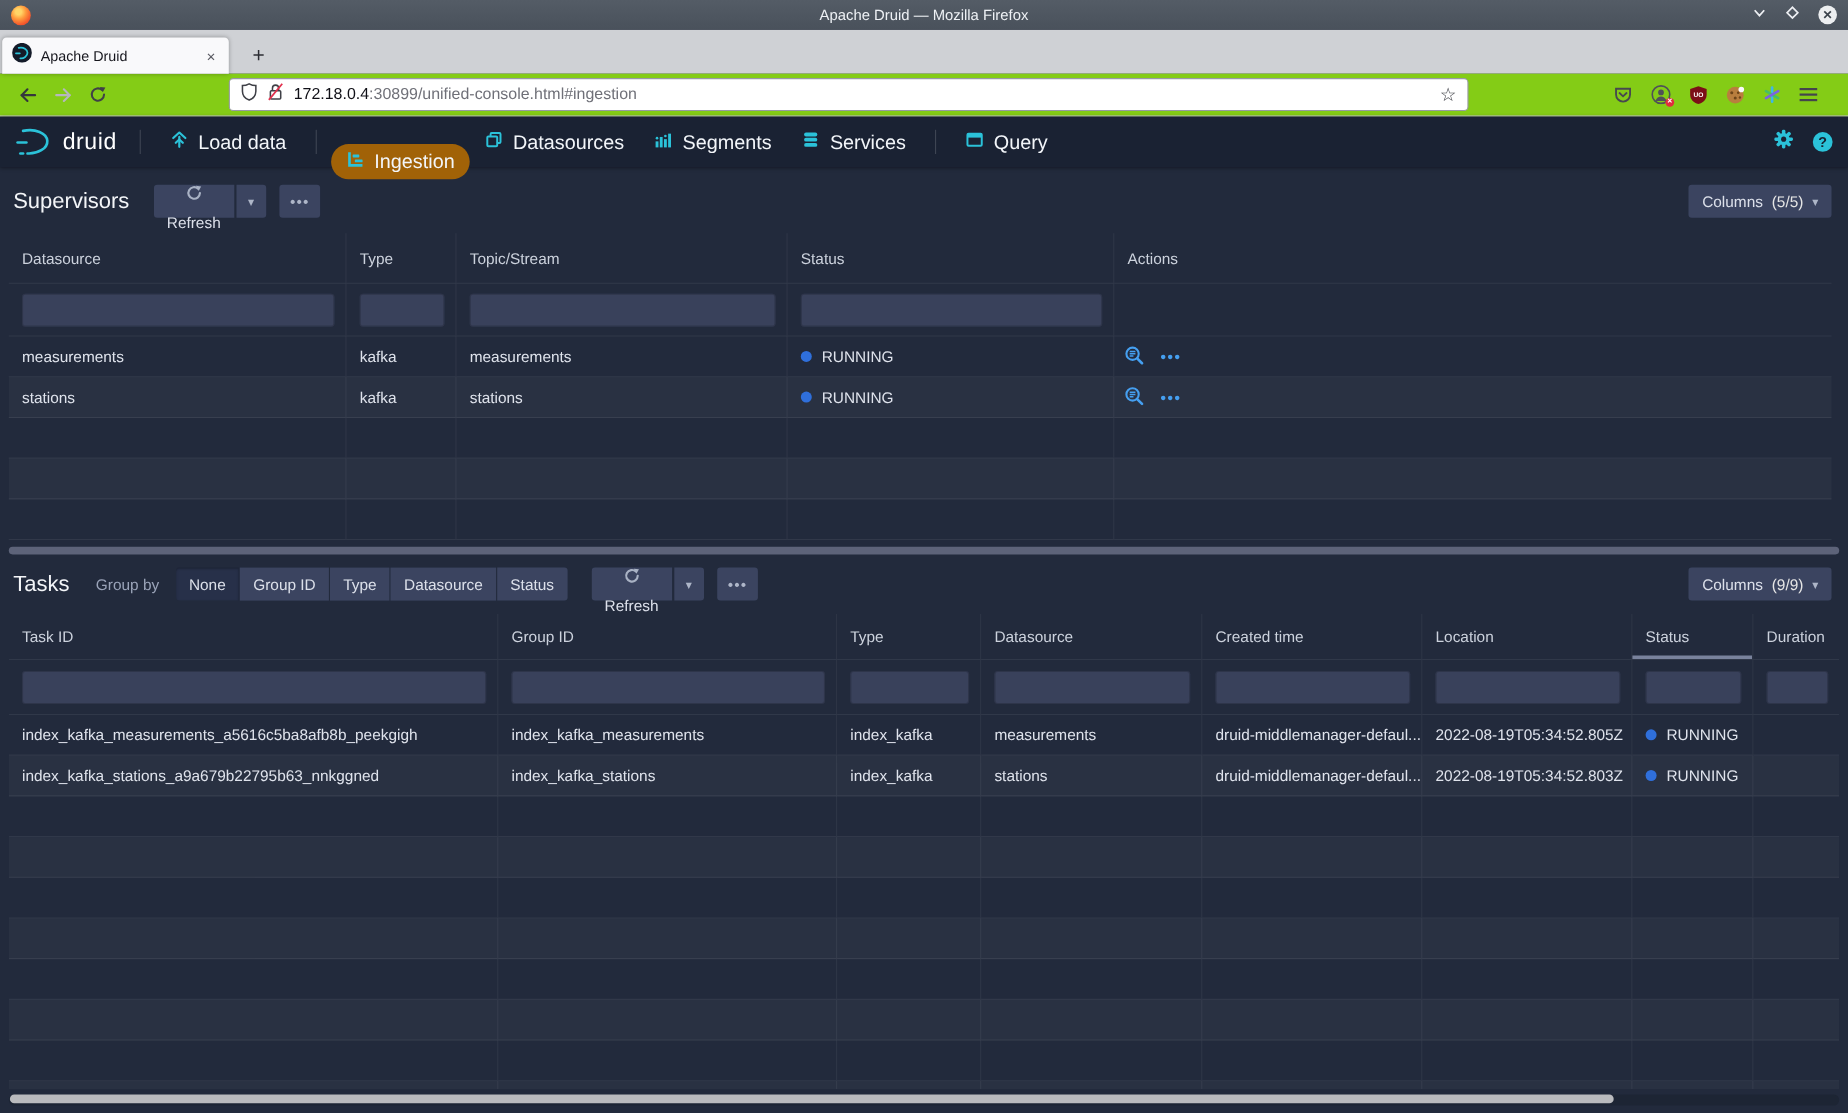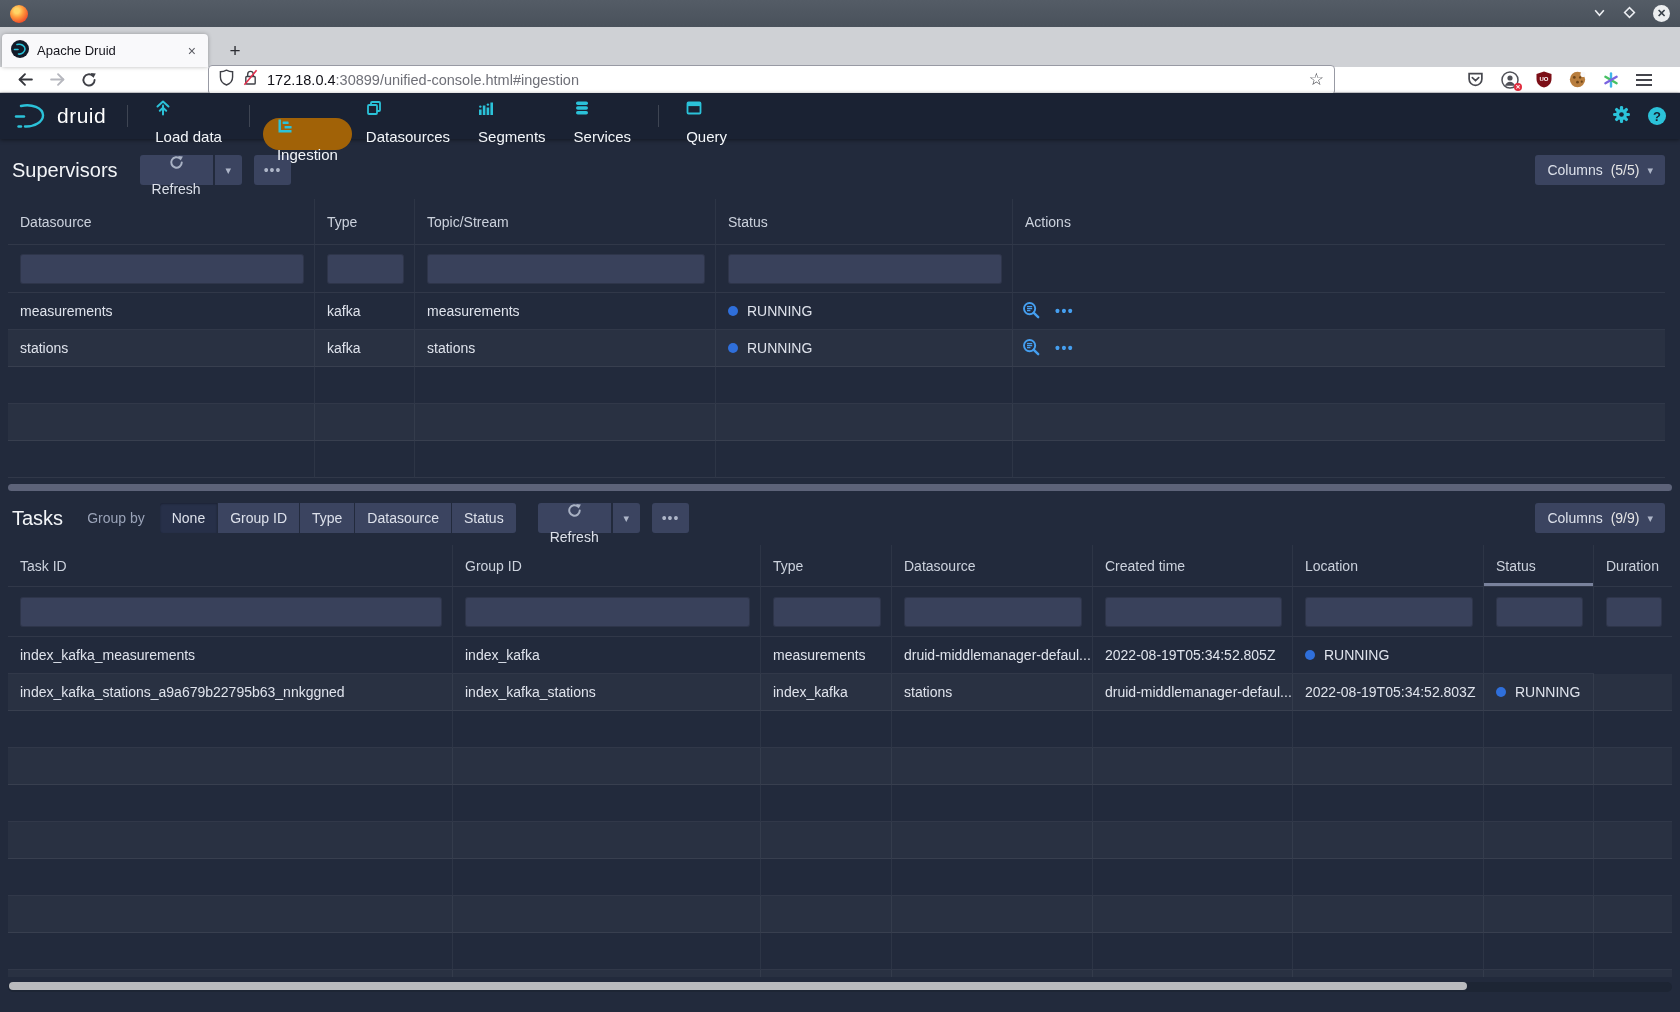--- a/index.html
+++ b/index.html
@@ -12,39 +12,39 @@
   .win-title { position:absolute; left:0; right:0; text-align:center; color:#eef1f5; font-size:13.5px; }
   .win-controls { margin-left:auto; display:flex; align-items:center; gap:17px; position:relative; }
   .win-close { width:17px; height:17px; border-radius:50%; background:#eceef0; color:#3a424b; font-size:11px; font-weight:bold; display:flex; align-items:center; justify-content:center; }
 
   .tabbar { height:40px; background:#cfd1d5; display:flex; align-items:flex-end; padding-left:2px; }
   .tab { width:206px; height:33px; background:#f9f9fb; border-radius:4px 4px 0 0; display:flex; align-items:center; padding:0 9px; gap:8px; box-shadow:0 0 4px rgba(0,0,0,.28); }
   .tab-title { font-size:13px; color:#16161d; flex:1; white-space:nowrap; overflow:hidden; }
   .tab-close { color:#5a5b63; font-size:14px; padding:0 3px; }
   .newtab { width:30px; height:28px; margin:0 0 2px 12px; display:flex; align-items:center; justify-content:center; font-size:19px; color:#2c2d33; border-radius:4px; }
 
-  .toolbar { height:26px; background:#ffffff; border-bottom:1px solid #d4d5d9; display:flex; align-items:center; padding:0 12px; }
+  .toolbar { height:39px; background:#84cc16; border-bottom:1px solid #d4d5d9; display:flex; align-items:center; padding:0 12px; }
   .nav-btn { display:flex; align-items:center; justify-content:center; width:26px; height:26px; margin-right:6px; }
   .urlbar { margin-left:100px; width:1127px; height:30px; background:#ffffff; border:1px solid #989aa4; border-radius:4px; display:flex; align-items:center; padding:0 10px; gap:9px; }
   .url-text { font-size:14.5px; white-space:nowrap; overflow:hidden; flex:1; }
   .url-host { color:#101017; font-weight:500; }
   .url-rest { color:#6f7078; }
   .url-star { font-size:17px; color:#3f4047; margin-left:auto; }
   .tb-right { margin-left:auto; margin-right:16px; display:flex; align-items:center; gap:17px; }
   .ext { position:relative; display:flex; }
   .badge { position:absolute; right:-3px; bottom:-2px; width:8px; height:8px; background:#e12d3f; border-radius:50%; color:#fff; font-size:6px; line-height:8px; text-align:center; font-weight:bold; }
   .hamburger { display:flex; flex-direction:column; gap:3px; }
   .hamburger i { display:block; width:16px; height:2px; background:#44454c; }
 
   
   .navbar { height:46px; background:#1a2233; display:flex; align-items:center; padding:0 14px; color:#f3f6fa; box-shadow:0 1px 4px rgba(0,0,0,.45); position:relative; z-index:2; }
   .brand { display:flex; align-items:center; gap:9px; margin-right:8px; }
   .brand-text { font-size:21px; color:#fff; letter-spacing:.5px; }
   .nav-sep { width:1px; height:22px; background:rgba(255,255,255,.16); margin:0 13px; }
-  .nav-item { display:flex; gap:9px; height:32px; padding:0 14px; border-radius:16px; font-size:15px; color:#f3f6fa;flex-direction:column; }
+  .nav-item { display:flex; align-items:center; gap:9px; height:32px; padding:0 14px; border-radius:16px; font-size:18px; color:#f3f6fa; }
   .nav-item.active { background:#a16207;margin-top:36px; }
   .nav-right { margin-left:auto; display:flex; align-items:center; gap:17px; }
   .help-circle { width:18px; height:18px; border-radius:50%; background:#2bc2d9; color:#16202f; font-size:13px; font-weight:bold; display:flex; align-items:center; justify-content:center; }
 
   
   .content { padding:0 8px; background:#222a3c; }
   .section-head { display:flex; align-items:center; }
   .sup-head { padding:16px 0 14px 4px; }
   .task-head { padding:12px 0 12px 4px; }
   .section-title { font-size:20px; font-weight:500; color:#f3f5f8; margin-right:22px; }
@@ -87,20 +87,21 @@
 
   .hscroll-sup { height:7px; border-radius:4px; background:#5d6379; margin-top:6px; width:100%; }
   .hscroll-task-track { height:10px; border-radius:5px; background:#1d2534; margin-top:5px; width:100%; }
   .hscroll-task-thumb { height:8px; border-radius:4px; background:#babbbe; width:87.6%; margin:1px 0 0 1px; }
 </style>
 </head>
 <body>
 
 <div class="titlebar">
   <span class="ff-logo"></span>
+  <span class="win-title">Apache Druid — Mozilla Firefox</span>
   <span class="win-controls">
     <span><svg width="13" height="13" viewBox="0 0 12 12">
           <path d="M2 4 L6 8.5 L10 4" stroke="#eceef2" stroke-width="1.5" fill="none"></path>
         </svg></span>
     <span><svg width="13" height="13" viewBox="0 0 12 12">
           <rect x="2.8" y="2.8" width="6.4" height="6.4" fill="none" stroke="#eceef2" stroke-width="1.4" transform="rotate(45 6 6)"></rect>
         </svg></span>
     <span class="win-close">✕</span>
   </span>
 </div>
@@ -474,20 +475,21 @@
             <input class="filter-input" style="">
           </div>
         <div class="td">
             <input class="filter-input" style="">
           </div>
         <div class="td">
             <input class="filter-input" style="">
           </div>
       </div>
       <div class="tr row">
+        <div class="td">index_kafka_measurements_a5616c5ba8afb8b_peekgigh</div>
         <div class="td">index_kafka_measurements</div>
         <div class="td">index_kafka</div>
         <div class="td">measurements</div>
         <div class="td">druid-middlemanager-defaul...</div>
         <div class="td">2022-08-19T05:34:52.805Z</div>
         <div class="td">
             <span class="dot"></span>
             <span>RUNNING</span>
           </div>
         <div class="td"></div>

